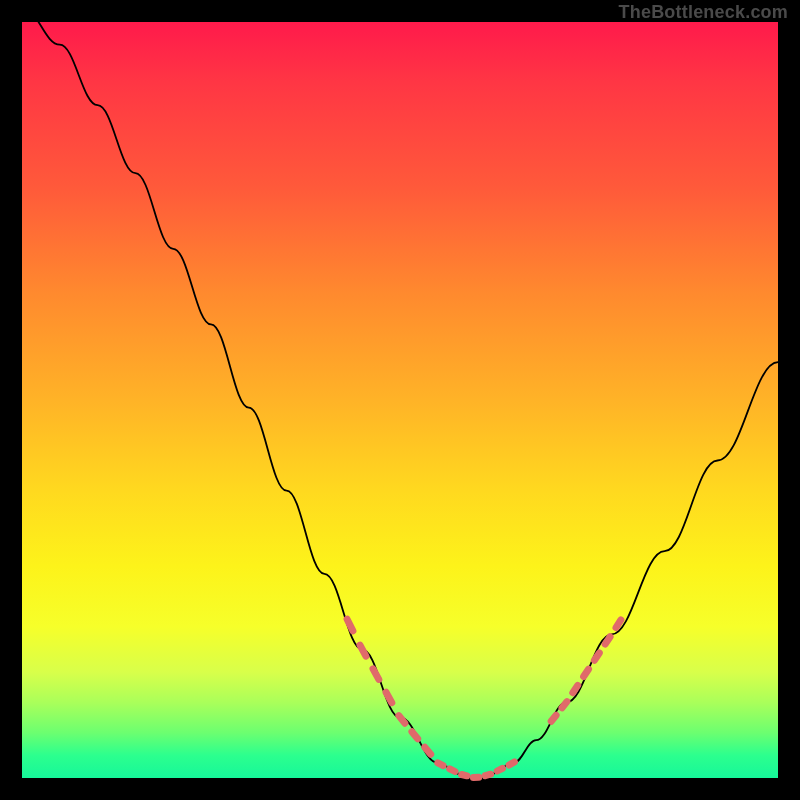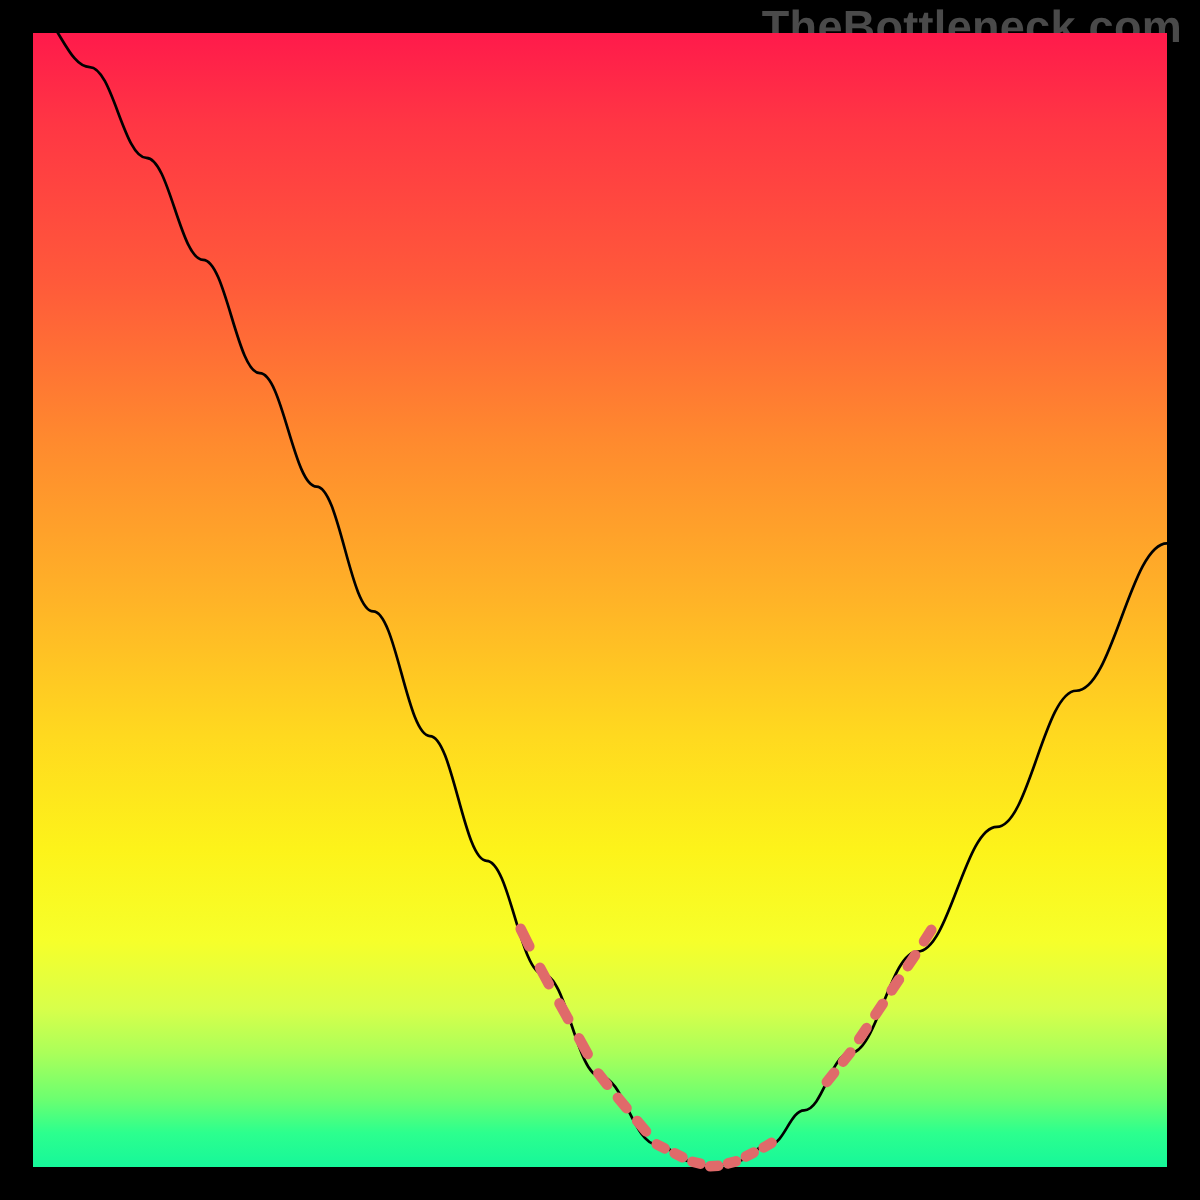--- a/index.html
+++ b/index.html
@@ -41,21 +41,21 @@
       #6cff70 94%,
       #2cff8e 97%,
       #16f79a 100%
     );
   }
   .watermark {
     position: absolute;
     top: 2px;
     right: 12px;
     color: #4a4a4a;
-    font-size: 30px;
+    font-size: 18px;
     font-weight: 600;
     letter-spacing: 0.2px;
   }
   svg.curve {
     position: absolute;
     top: 0;
     left: 0;
     width: 756px;
     height: 756px;
     overflow: visible;

